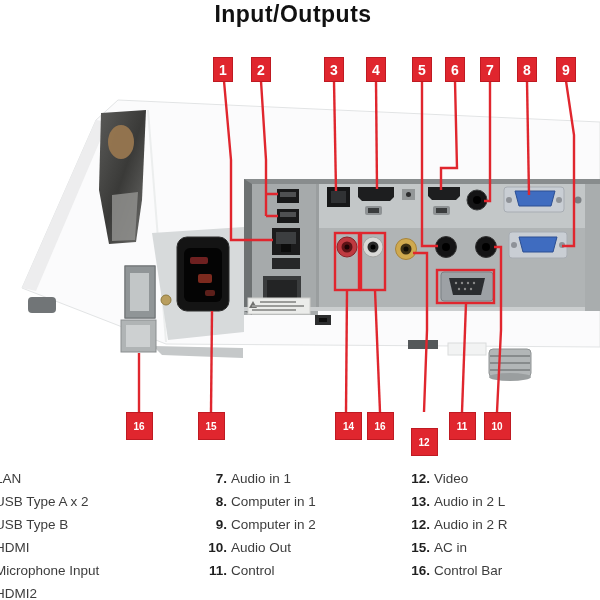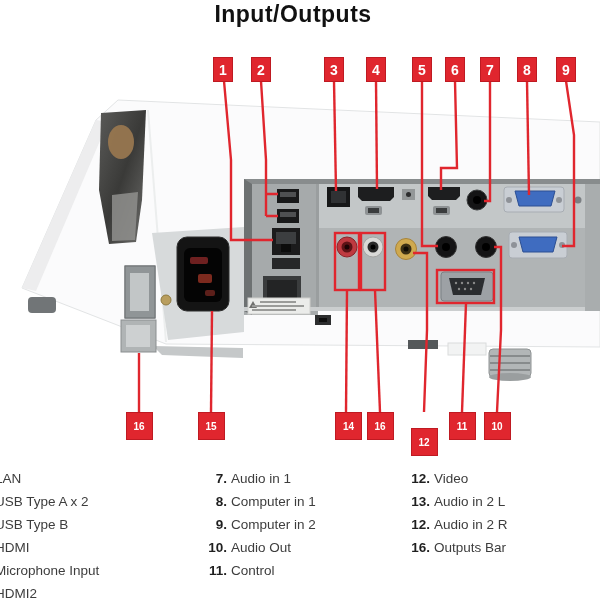--- a/index.html
+++ b/index.html
@@ -282,18 +282,22 @@
       </div>
       <div class="legend-row">
         <span class="legend-num">13.</span>
         <span class="legend-lab">Audio in 2 L</span>
       </div>
       <div class="legend-row">
         <span class="legend-num">12.</span>
         <span class="legend-lab">Audio in 2 R</span>
       </div>
       <div class="legend-row">
+        <span class="legend-num">15.</span>
+        <span class="legend-lab">AC in</span>
+      </div>
+      <div class="legend-row">
         <span class="legend-num">16.</span>
-        <span class="legend-lab">Outputs Bar</span>
+        <span class="legend-lab">Control Bar</span>
       </div>
     </div>
 
 </div>
 
 </body></html>

